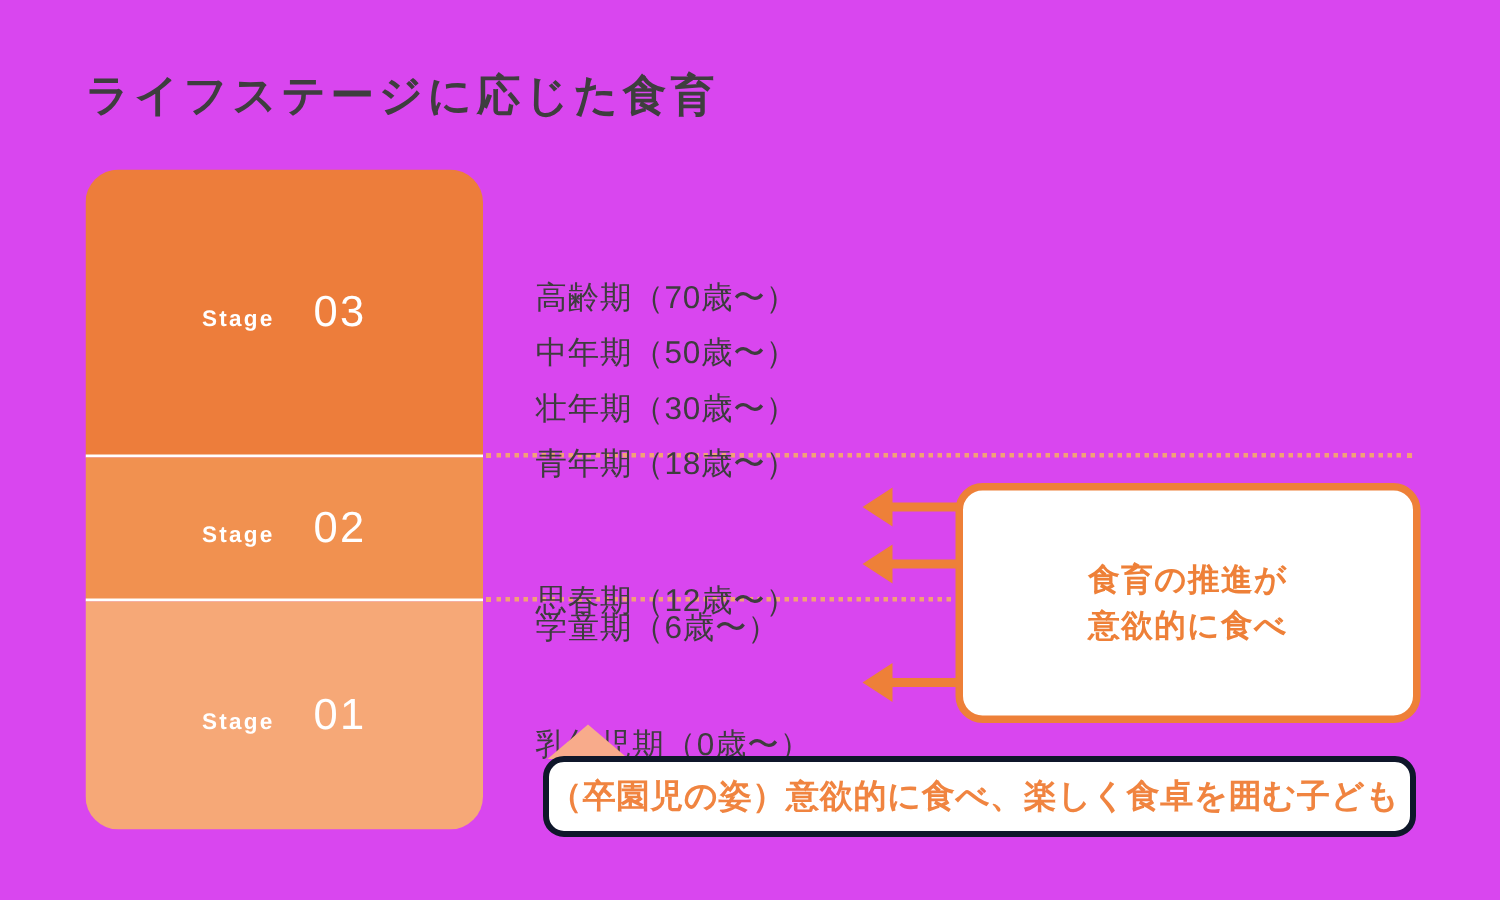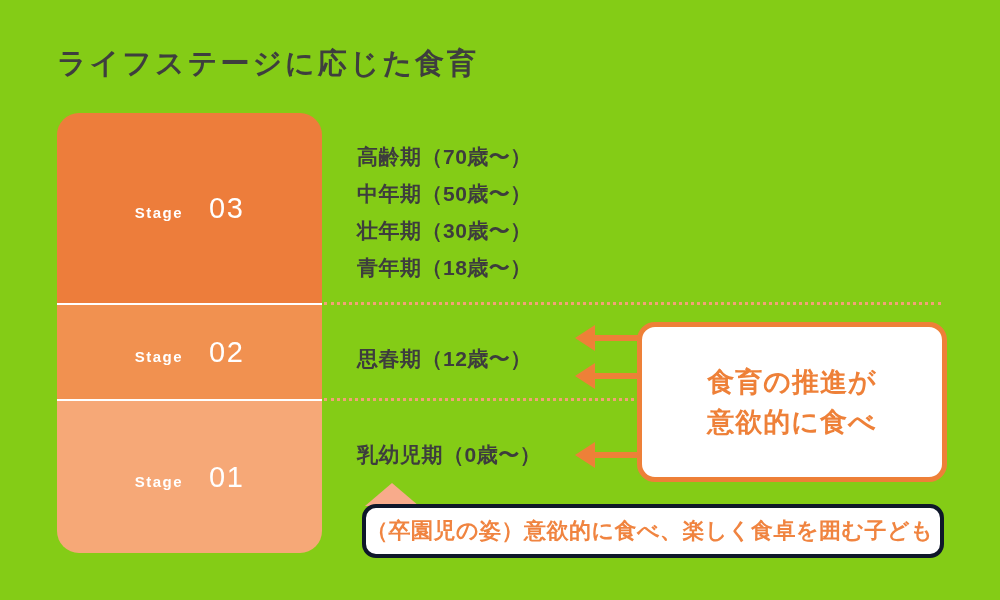--- a/index.html
+++ b/index.html
@@ -1,17 +1,17 @@
 <!DOCTYPE html>
 <html><head>
 <meta charset="utf-8">
 <style>
   html,body{margin:0;padding:0;background:#fff;}
   .canvas{
-    position:relative;width:1000px;height:600px;background:#84cc16;
+    position:relative;width:1000px;height:600px;background:#d946ef;
     font-family:"Liberation Sans","DejaVu Sans",sans-serif;overflow:hidden;
   }
   .page-title{
     position:absolute;left:57px;top:44px;margin:0;
     font-size:29px;font-weight:700;color:#3e3e3e;letter-spacing:3px;
   }
   
   .stage-col{
     position:absolute;left:57px;top:113px;width:265px;height:440px;
     border-radius:22px;overflow:hidden;display:flex;flex-direction:column;
@@ -23,42 +23,42 @@
   .stage-label{display:flex;align-items:baseline;color:#ffffff;}
   .stage-word{font-size:15px;font-weight:700;letter-spacing:1.5px;margin-right:14px;}
   .stage-num{font-size:29px;font-weight:400;letter-spacing:1.5px;margin-left:12px;}
   
   .dotted{position:absolute;height:0;border-top:3px dotted #f2a176;}
   .dotted-1{left:324px;top:302px;width:617px;}
   .dotted-2{left:324px;top:398px;width:310px;}
   
   .period{
     position:absolute;left:357px;height:38px;line-height:38px;
-    font-size:21px;font-weight:700;color:#3d3d3d;letter-spacing:0.5px;white-space:nowrap;
+    font-size:21px;font-weight:400;color:#3d3d3d;letter-spacing:0.5px;white-space:nowrap;margin-top:42px;
   }
   .p-30{top:138px;} .p-31{top:175px;} .p-32{top:212px;} .p-33{top:249px;}
   .p-20{top:340px;} .p-21{top:358px;}
   .p-10{top:436px;}
   
   .arrow{position:absolute;left:575px;width:64px;height:26px;}
   .arrow-1{top:325px;} .arrow-2{top:363px;} .arrow-3{top:442px;}
   .arrow::before{
     content:"";position:absolute;left:0;top:0;width:0;height:0;
     border-top:13px solid transparent;border-bottom:13px solid transparent;
     border-right:20px solid #ee8038;
   }
   .arrow::after{
     content:"";position:absolute;left:16px;right:0;top:10px;height:6px;background:#ee8038;
   }
   
   .callout{
     position:absolute;left:637px;top:322px;width:310px;height:160px;box-sizing:border-box;
     background:#ffffff;border:5px solid #ee8038;border-radius:18px;
     display:flex;flex-direction:column;align-items:center;justify-content:center;
-    text-align:center;color:#ee8038;font-size:27px;font-weight:700;line-height:1.5;
+    text-align:center;color:#ee8038;font-size:21px;font-weight:700;line-height:1.5;
     letter-spacing:1px;
   }
   
   .note-pointer{
     position:absolute;left:365px;top:483px;width:0;height:0;
     border-left:27px solid transparent;border-right:27px solid transparent;
     border-bottom:23px solid #f8ab8b;
   }
   .note-box{
     position:absolute;left:362px;top:504px;width:582px;height:54px;box-sizing:border-box;
@@ -96,20 +96,21 @@
   </div>
 
   <div class="dotted dotted-1"></div>
   <div class="dotted dotted-2"></div>
 
   <div class="period p-30">高齢期（70歳〜）</div>
   <div class="period p-31">中年期（50歳〜）</div>
   <div class="period p-32">壮年期（30歳〜）</div>
   <div class="period p-33">青年期（18歳〜）</div>
   <div class="period p-20">思春期（12歳〜）</div>
+  <div class="period p-21">学童期（6歳〜）</div>
   <div class="period p-10">乳幼児期（0歳〜）</div>
 
   <div class="arrow arrow-1"></div>
   <div class="arrow arrow-2"></div>
   <div class="arrow arrow-3"></div>
 
   <div class="callout">
     <span>食育の推進が</span>
     <span>意欲的に食べ</span>
   </div>

